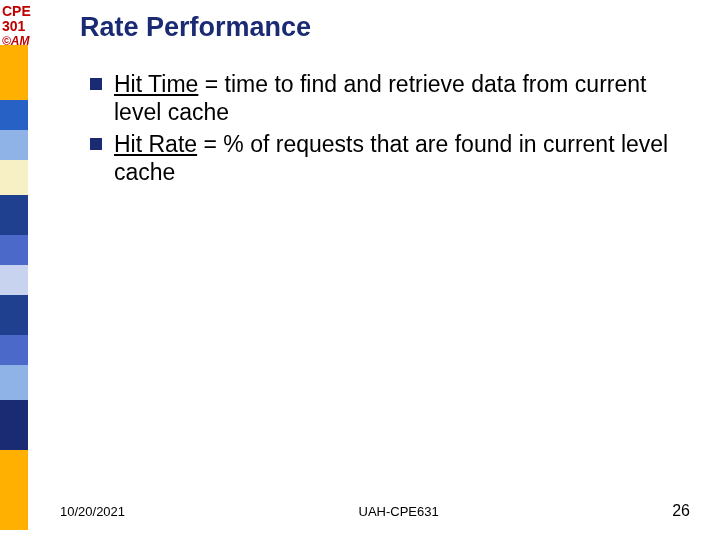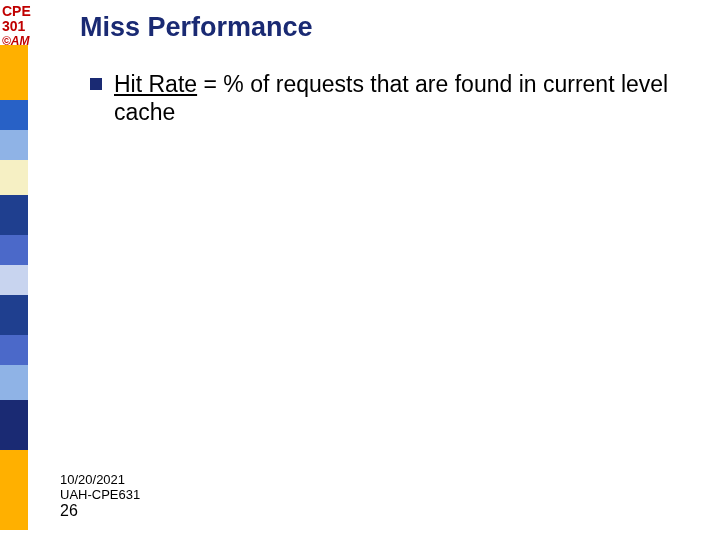--- a/index.html
+++ b/index.html
@@ -79,21 +79,20 @@
   .footer {
     position: absolute;
     left: 60px;
     right: 30px;
     bottom: 20px;
     font-size: 13px;
     color: #000;
     display: flex;
     justify-content: space-between;
     align-items: baseline;
-    flex-direction: column;
   }
   .footer .page { font-size: 16px; }
 </style>
 </head>
 <body>
 
 <div class="slide">
 
   <div class="course-label">
     <div>CPE</div>
@@ -109,23 +108,27 @@
       <div class="deco-block" style="background: rgb(31, 63, 143); height: 40px;"></div>
       <div class="deco-block" style="background: rgb(75, 105, 201); height: 30px;"></div>
       <div class="deco-block" style="background: rgb(200, 212, 239); height: 30px;"></div>
       <div class="deco-block" style="background: rgb(31, 63, 143); height: 40px;"></div>
       <div class="deco-block" style="background: rgb(75, 105, 201); height: 30px;"></div>
       <div class="deco-block" style="background: rgb(143, 179, 230); height: 35px;"></div>
       <div class="deco-block" style="background: rgb(26, 42, 115); height: 50px;"></div>
       <div class="deco-block" style="background: rgb(255, 176, 0); height: 80px;"></div>
     </div>
 
-  <div class="title">Miss Performance</div>
+  <div class="title">Rate Performance</div>
 
   <div class="body" id="body">
+      <div class="bullet-row">
+        <div class="bullet-sq"></div>
+        <div class="bullet-text"><span class="term">Hit Time</span><span> = time to find and retrieve data from current level cache</span></div>
+      </div>
       <div class="bullet-row">
         <div class="bullet-sq"></div>
         <div class="bullet-text"><span class="term">Hit Rate</span><span> = % of requests that are found in current level cache</span></div>
       </div>
     </div>
 
   <div class="footer">
     <span>10/20/2021</span>
     <span>UAH-CPE631</span>
     <span class="page">26</span>

